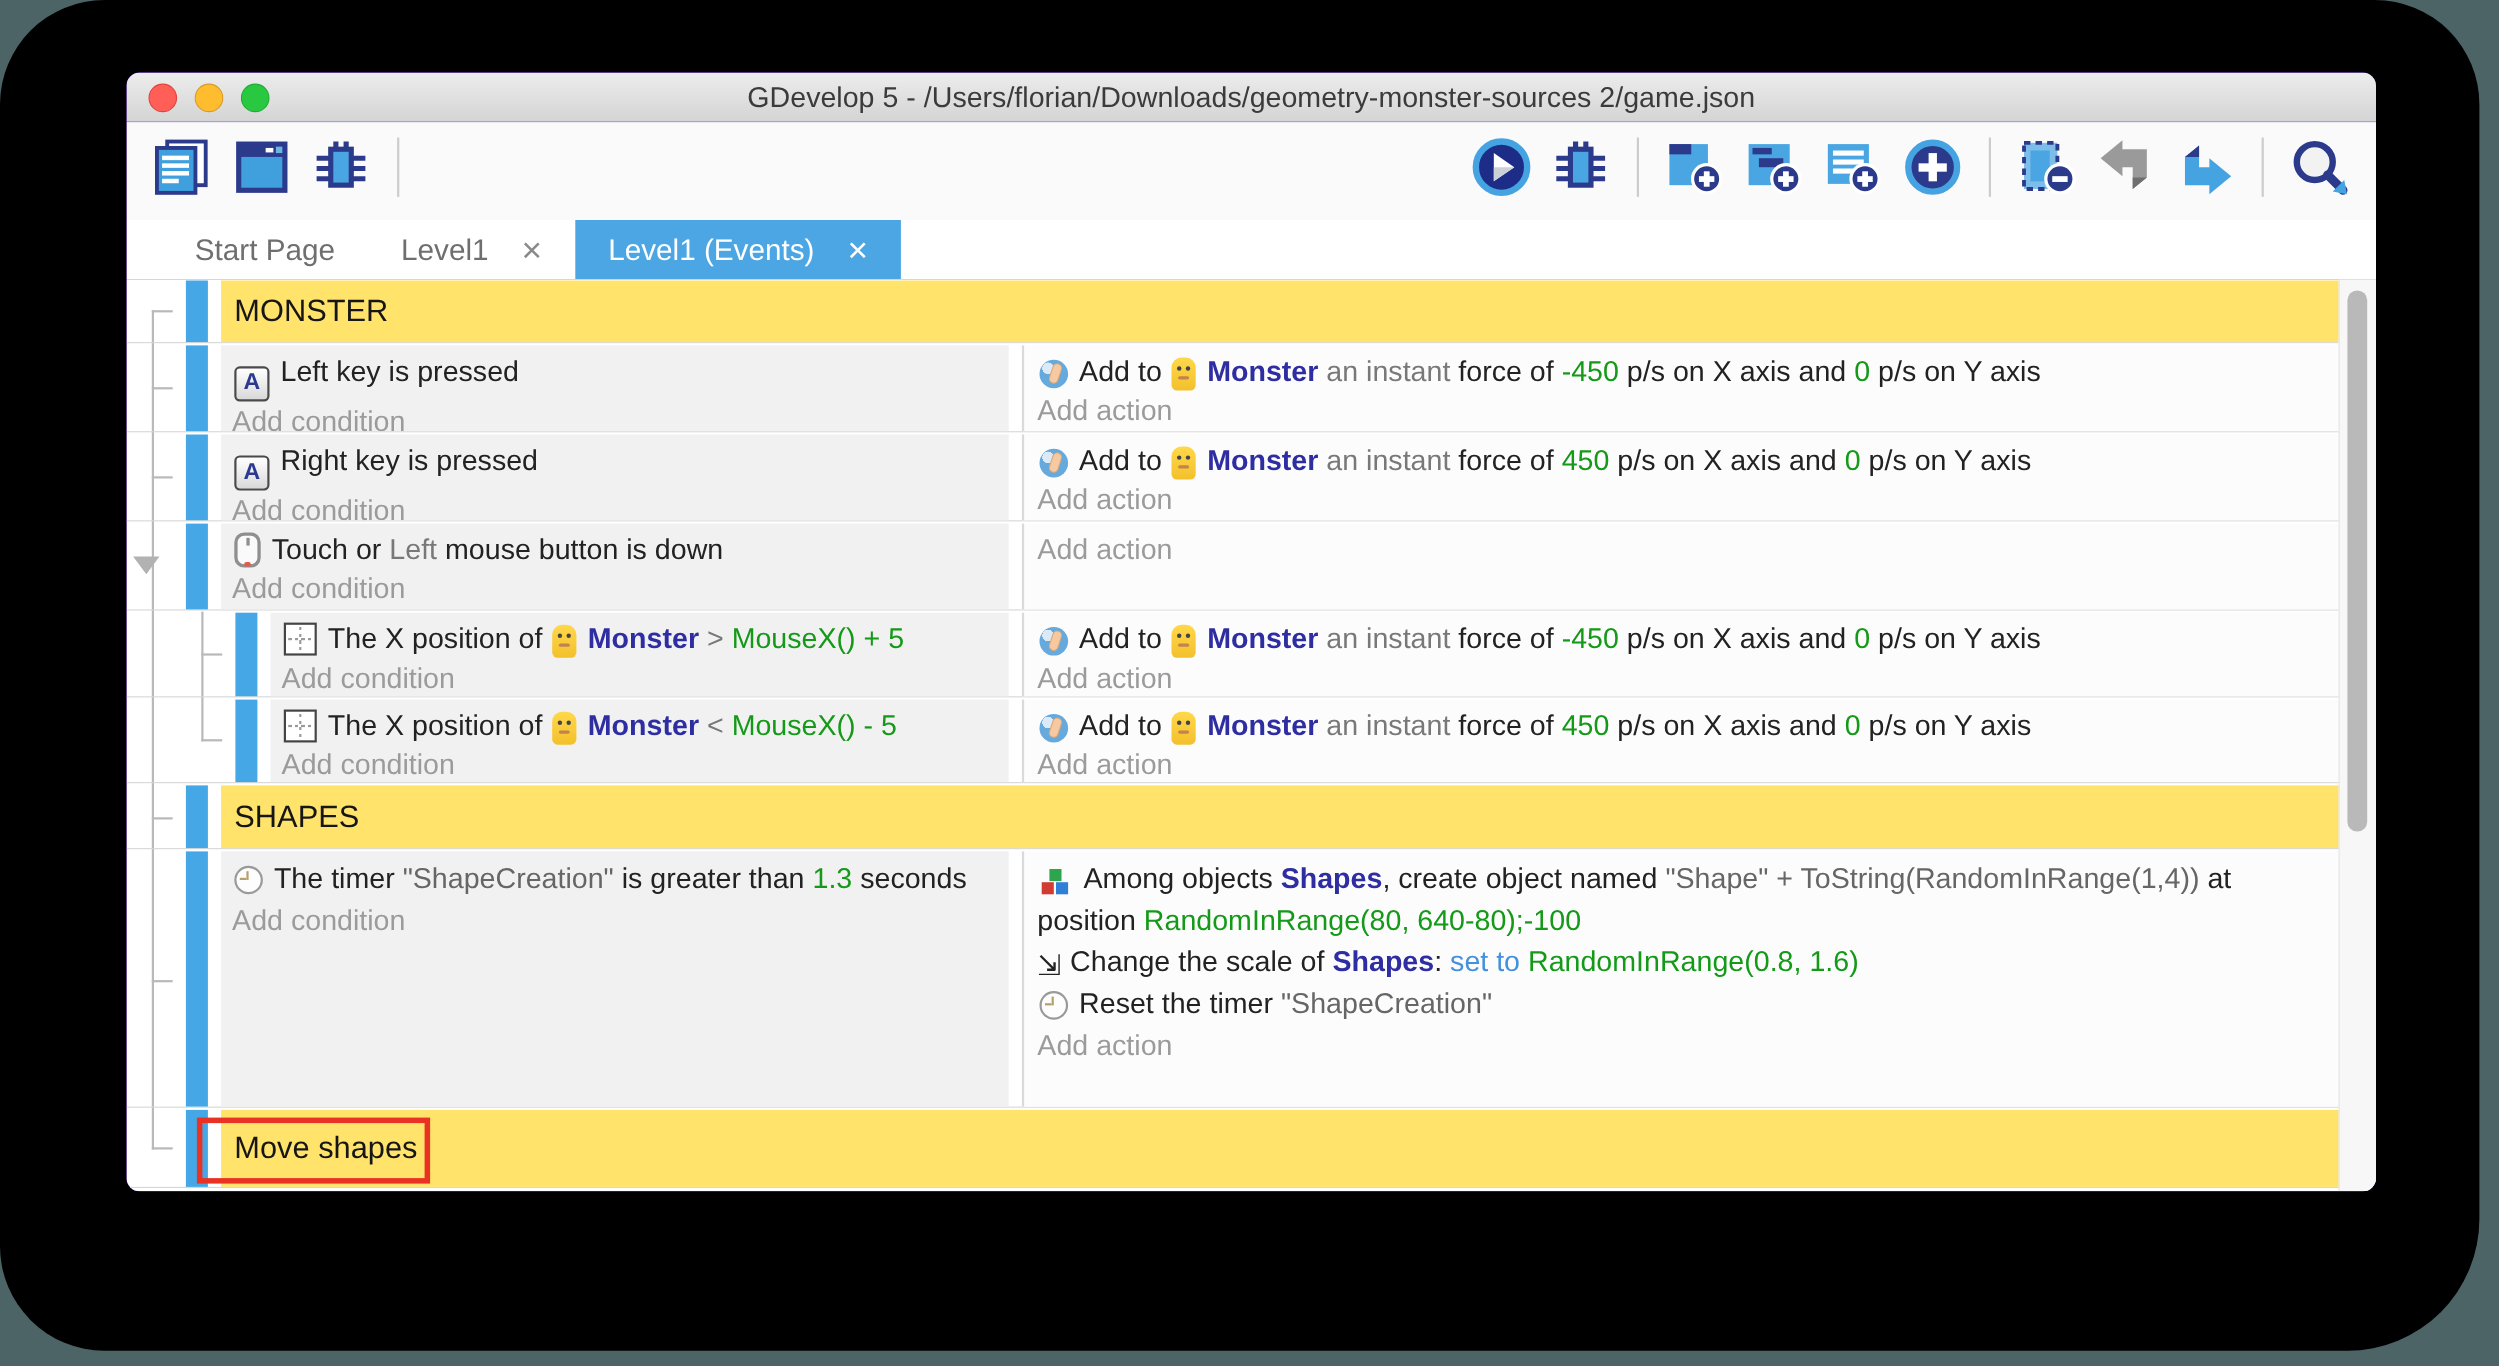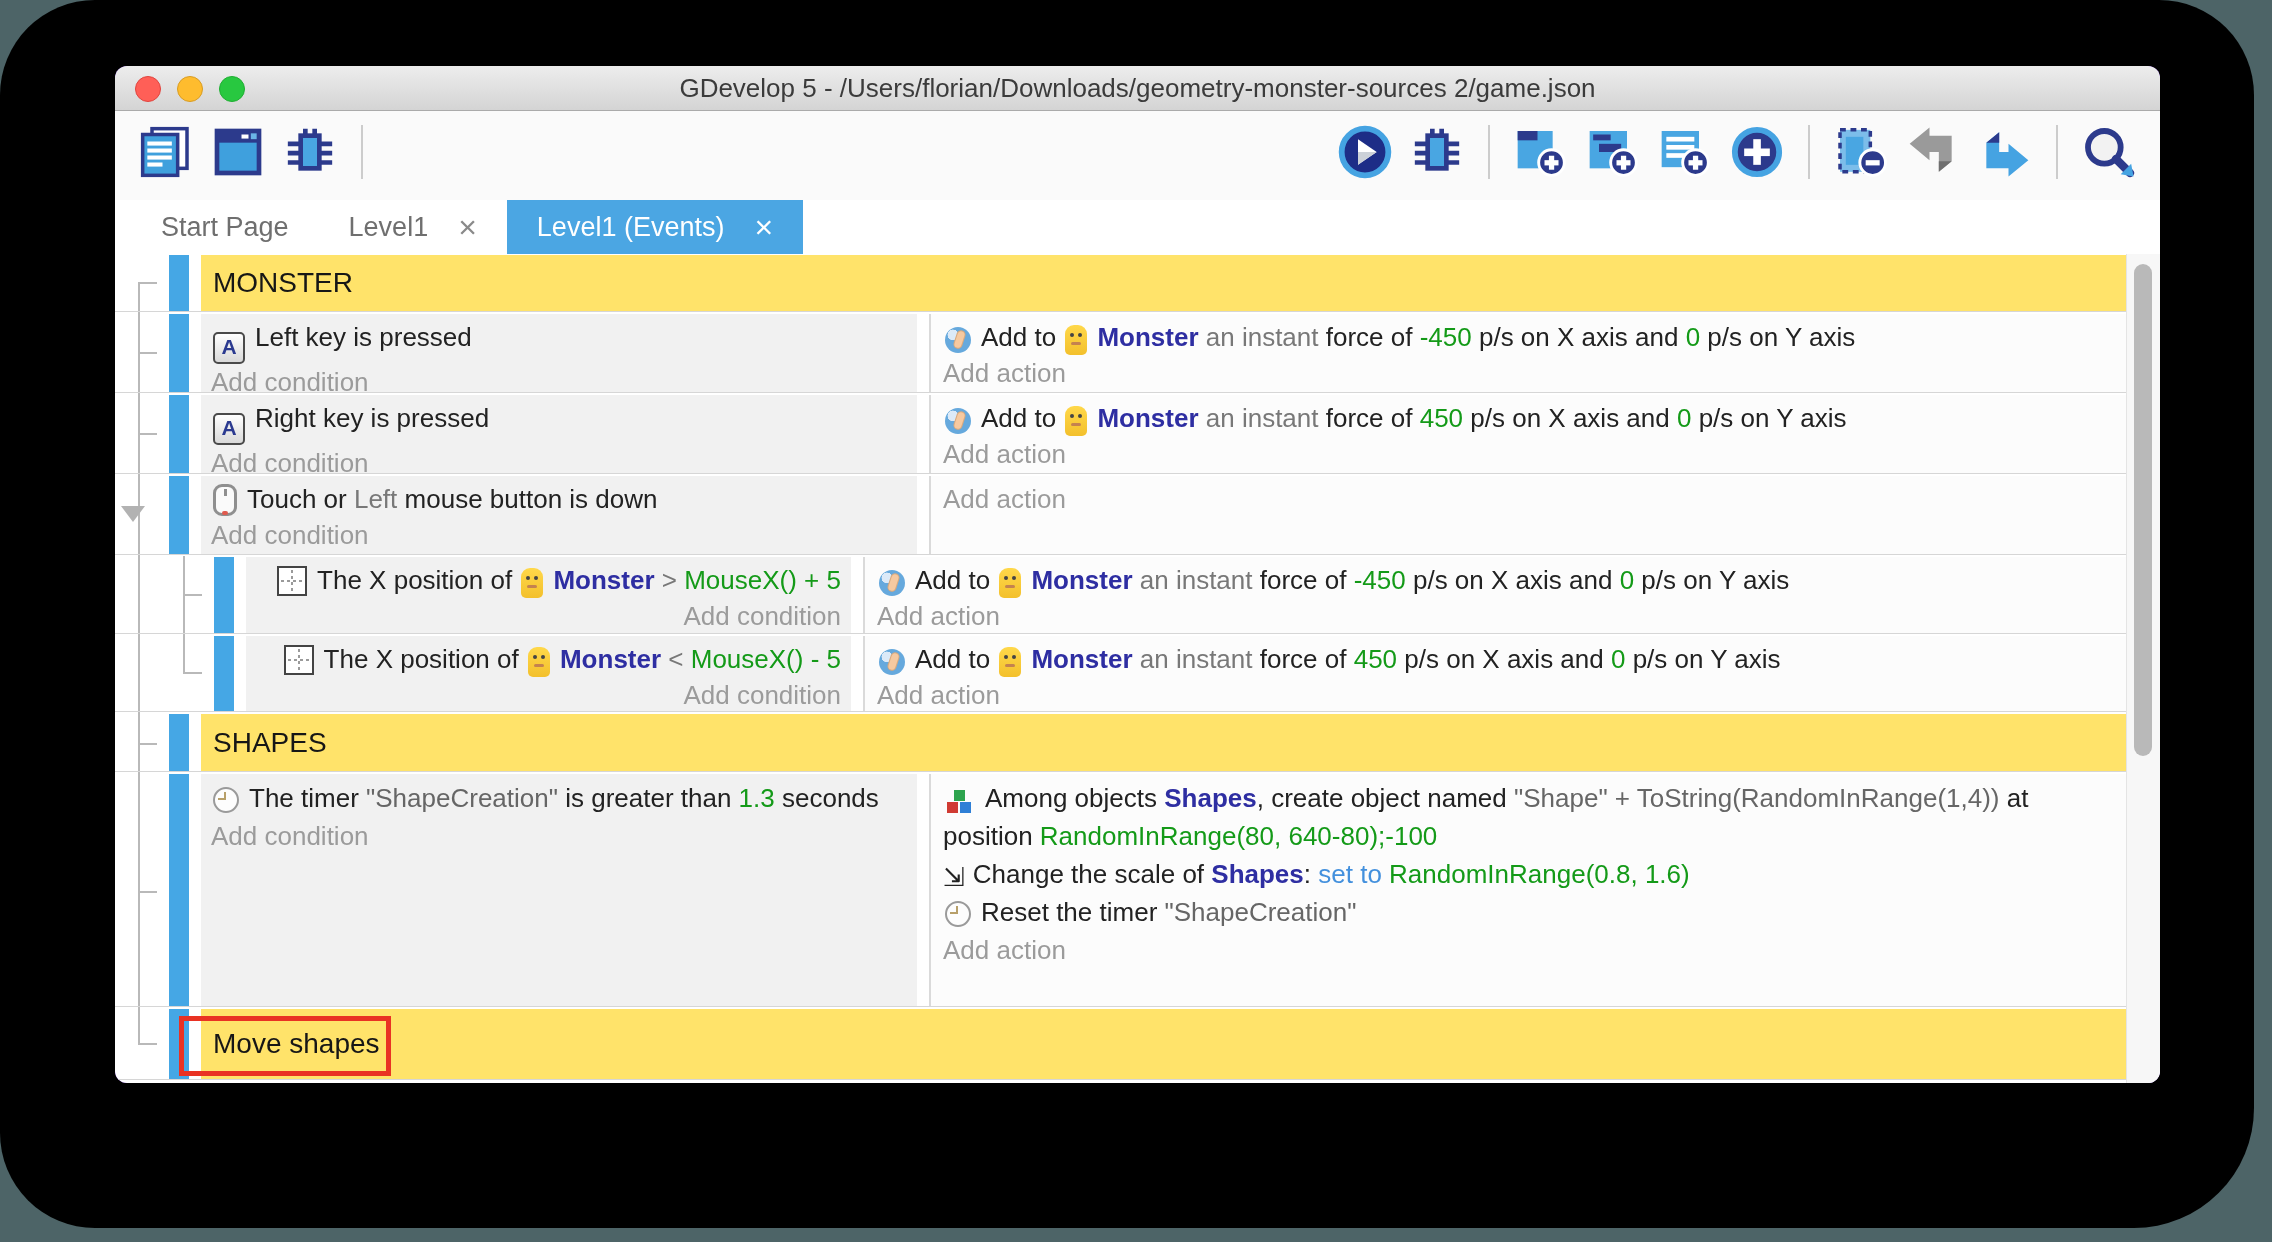--- a/index.html
+++ b/index.html
@@ -15,34 +15,34 @@
   .title{position:absolute;left:0;right:0;top:0;height:44px;line-height:44px;text-align:center;font-size:26px;color:#3b3b3b;}
   
   .toolbar{position:absolute;left:0;top:45px;width:100%;height:89px;background:#fafafa;}
   .tb-group{position:absolute;top:12px;display:flex;align-items:center;gap:14px;}
   .tb-left{left:22px;}
   .tb-right{right:22px;}
   .tb-btn{width:58px;height:58px;display:flex;align-items:center;justify-content:center;}
   .tb-btn svg{width:56px;height:56px;}
   .tb-div{width:2px;height:54px;background:#ccc;margin:0 8px;}
   
-  .tabbar{position:absolute;left:0;top:134px;width:100%;height:54px;background:#fff;display:flex;align-items:stretch;padding-left:16px;box-sizing:border-box;}
+  .tabbar{position:absolute;left:0;top:134px;width:100%;height:54px;background:#fff;display:flex;align-items:stretch;padding-left:32px;box-sizing:border-box;}
   .tab{display:flex;align-items:center;gap:30px;padding:0 30px;font-size:27px;color:#6f6f6f;}
   .tab .tclose{font-size:32px;color:#8a8a8a;line-height:1;}
   .tab.active{background:#4ba6e3;color:#fff;}
   .tab.active .tclose{color:#fff;}
   
   .events{position:absolute;left:0;top:188px;width:100%;height:829px;background:#fff;overflow:hidden;}
   .rows{position:absolute;left:0;top:0;width:2012px;padding-top:1px;}
   .erow,.crow{display:flex;margin-bottom:2px;border-bottom:1px solid #d6d6d6;box-sizing:content-box;gap:12px;}
   .gut{width:42px;flex:none;}
   .sub .gut{width:87px;}
   .bar{width:20px;flex:none;background:#45a7e5;}
   .cond{width:716px;flex:none;background:#f1f1f1;padding:5px 10px 0 10px;box-sizing:border-box;font-size:26px;overflow:hidden;}
-  .sub .cond{width:605px;text-align:right;}
+  .sub .cond{width:671px;}
   .act{flex:1;background:#fcfcfc;border-left:2px solid #dadada;padding:5px 10px 0 12px;font-size:26px;overflow:hidden;}
   .ln{line-height:36px;white-space:pre-wrap;color:#222;}
   .ph{line-height:36px;color:#9b9b9b;}
   .tall .ln,.tall .ph{line-height:38px;}
   .ylab{flex:1;background:#ffe36a;display:flex;align-items:center;padding-left:12px;font-size:28px;color:#161616;}
   
   .seg{white-space:pre-wrap;}
   .seg.plain{color:#222;}
   .seg.obj{color:#2e2ea2;font-weight:bold;}
   .seg.num{color:#149a18;}

